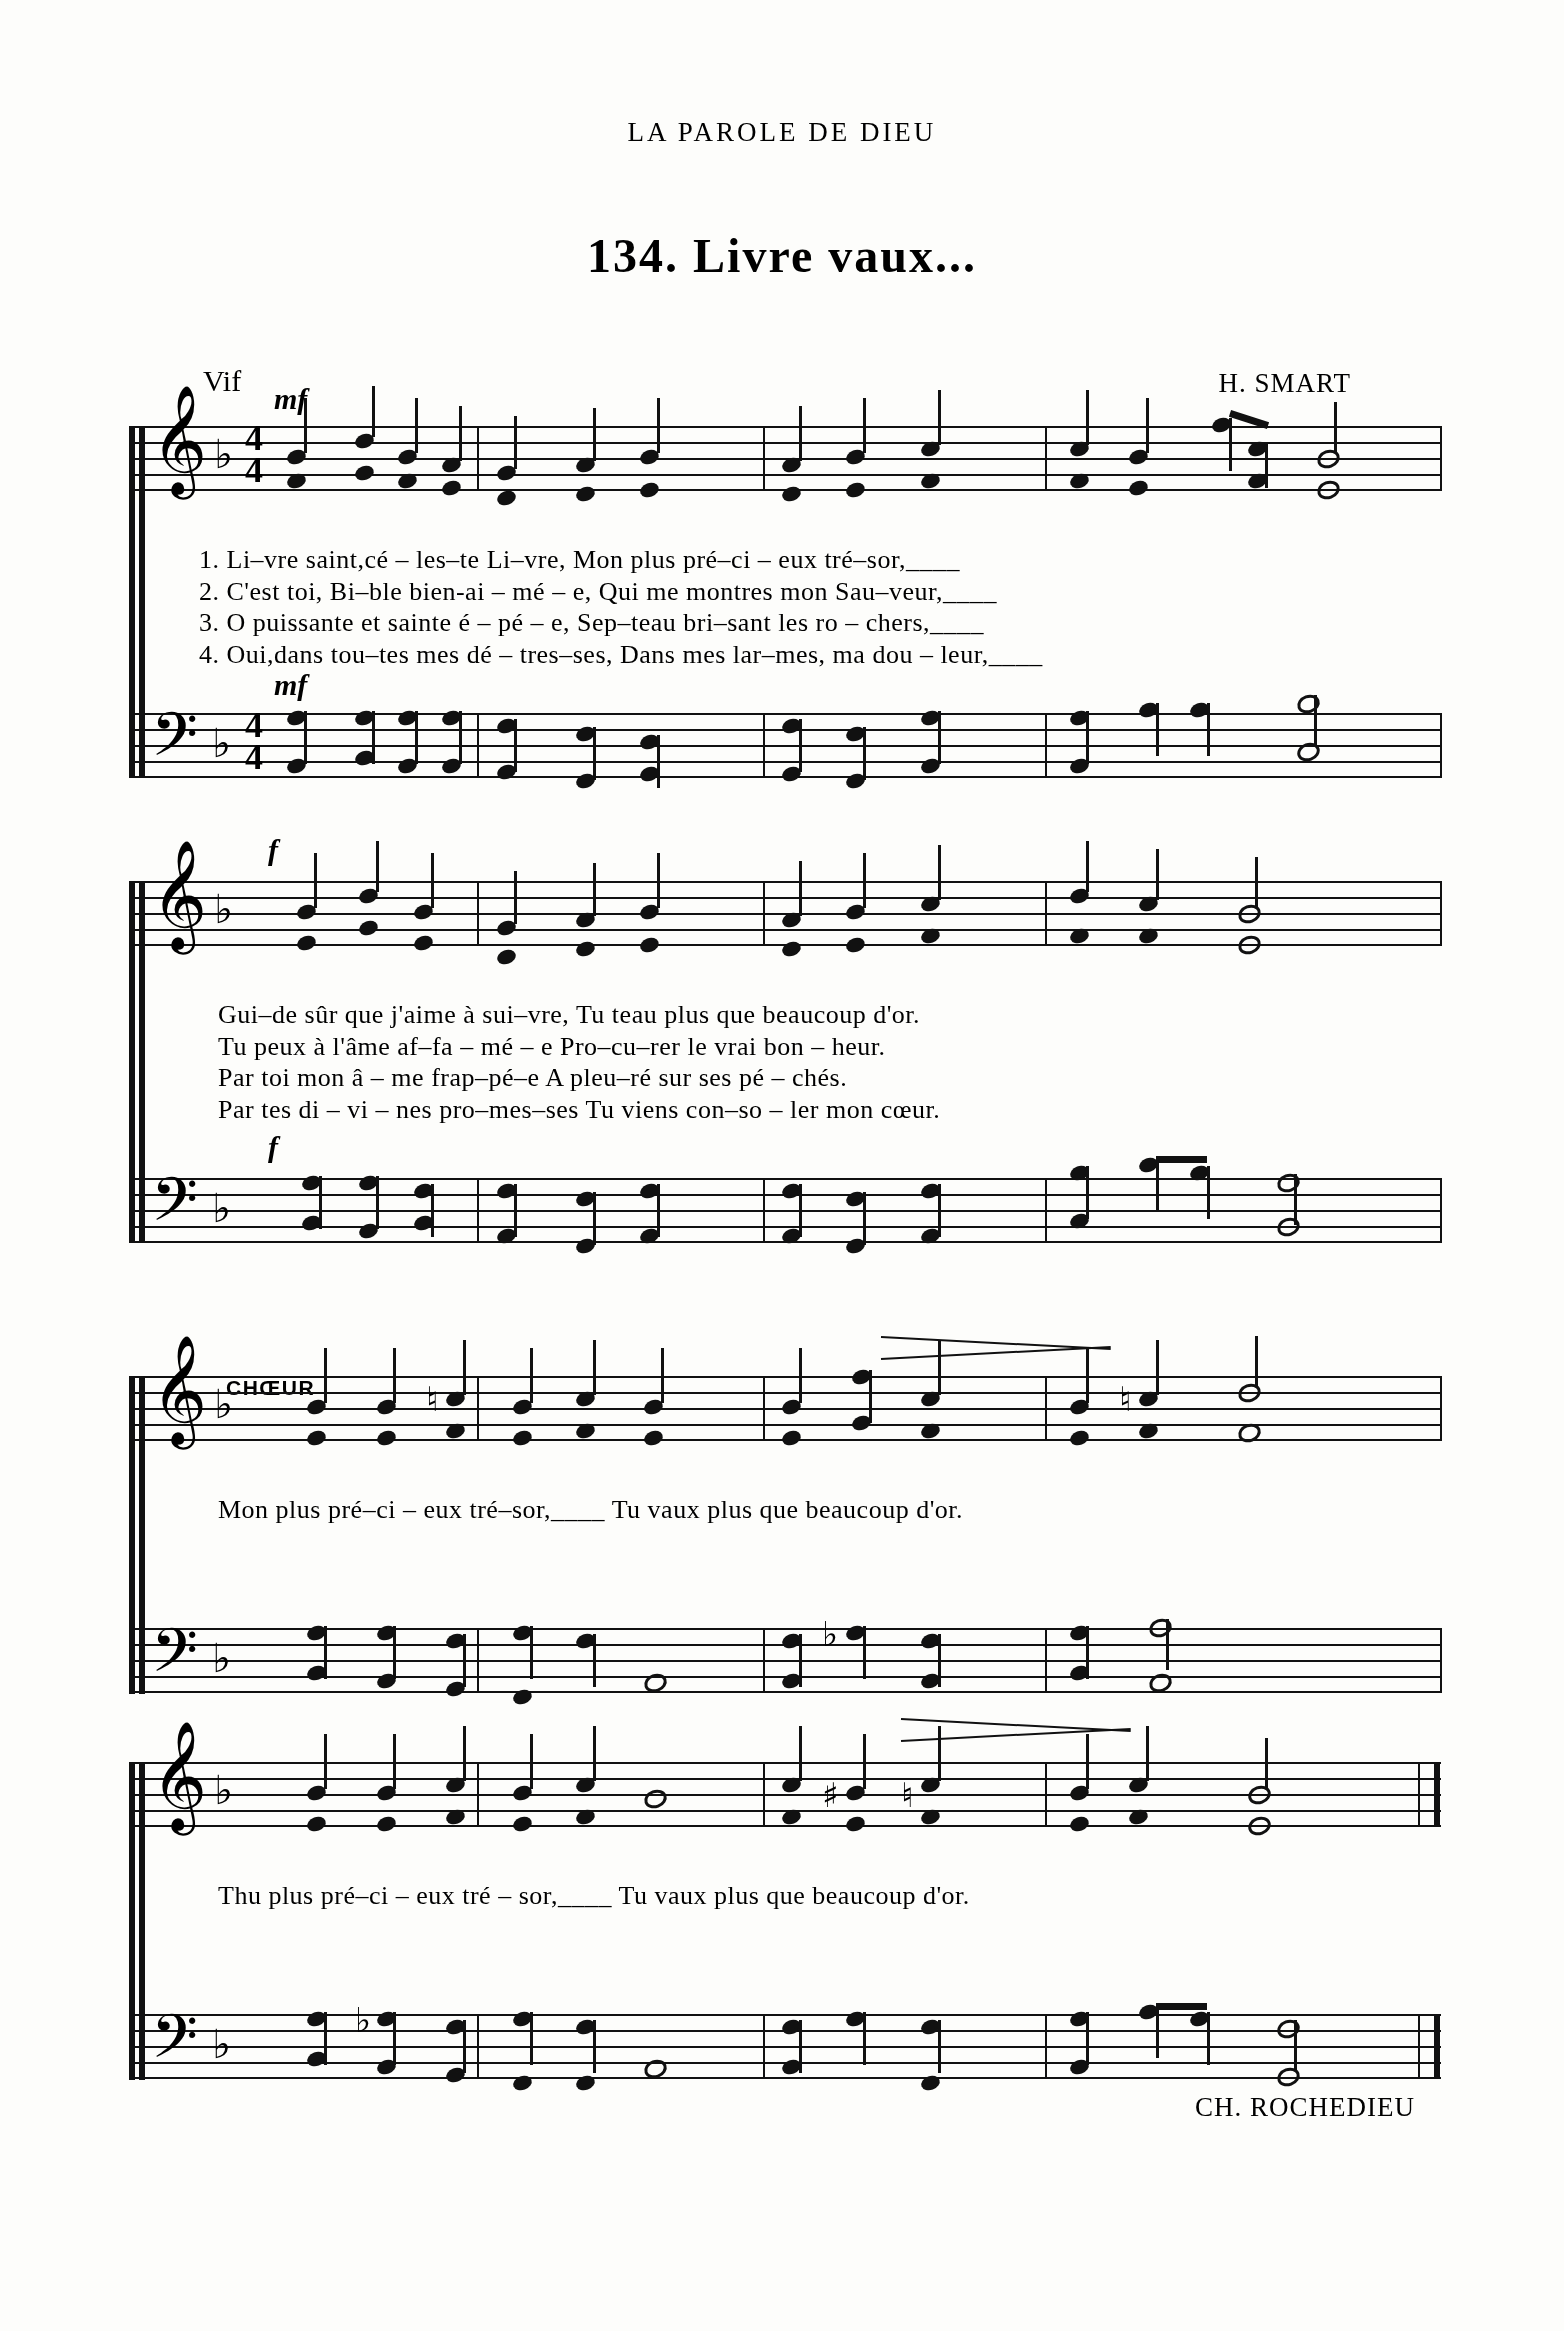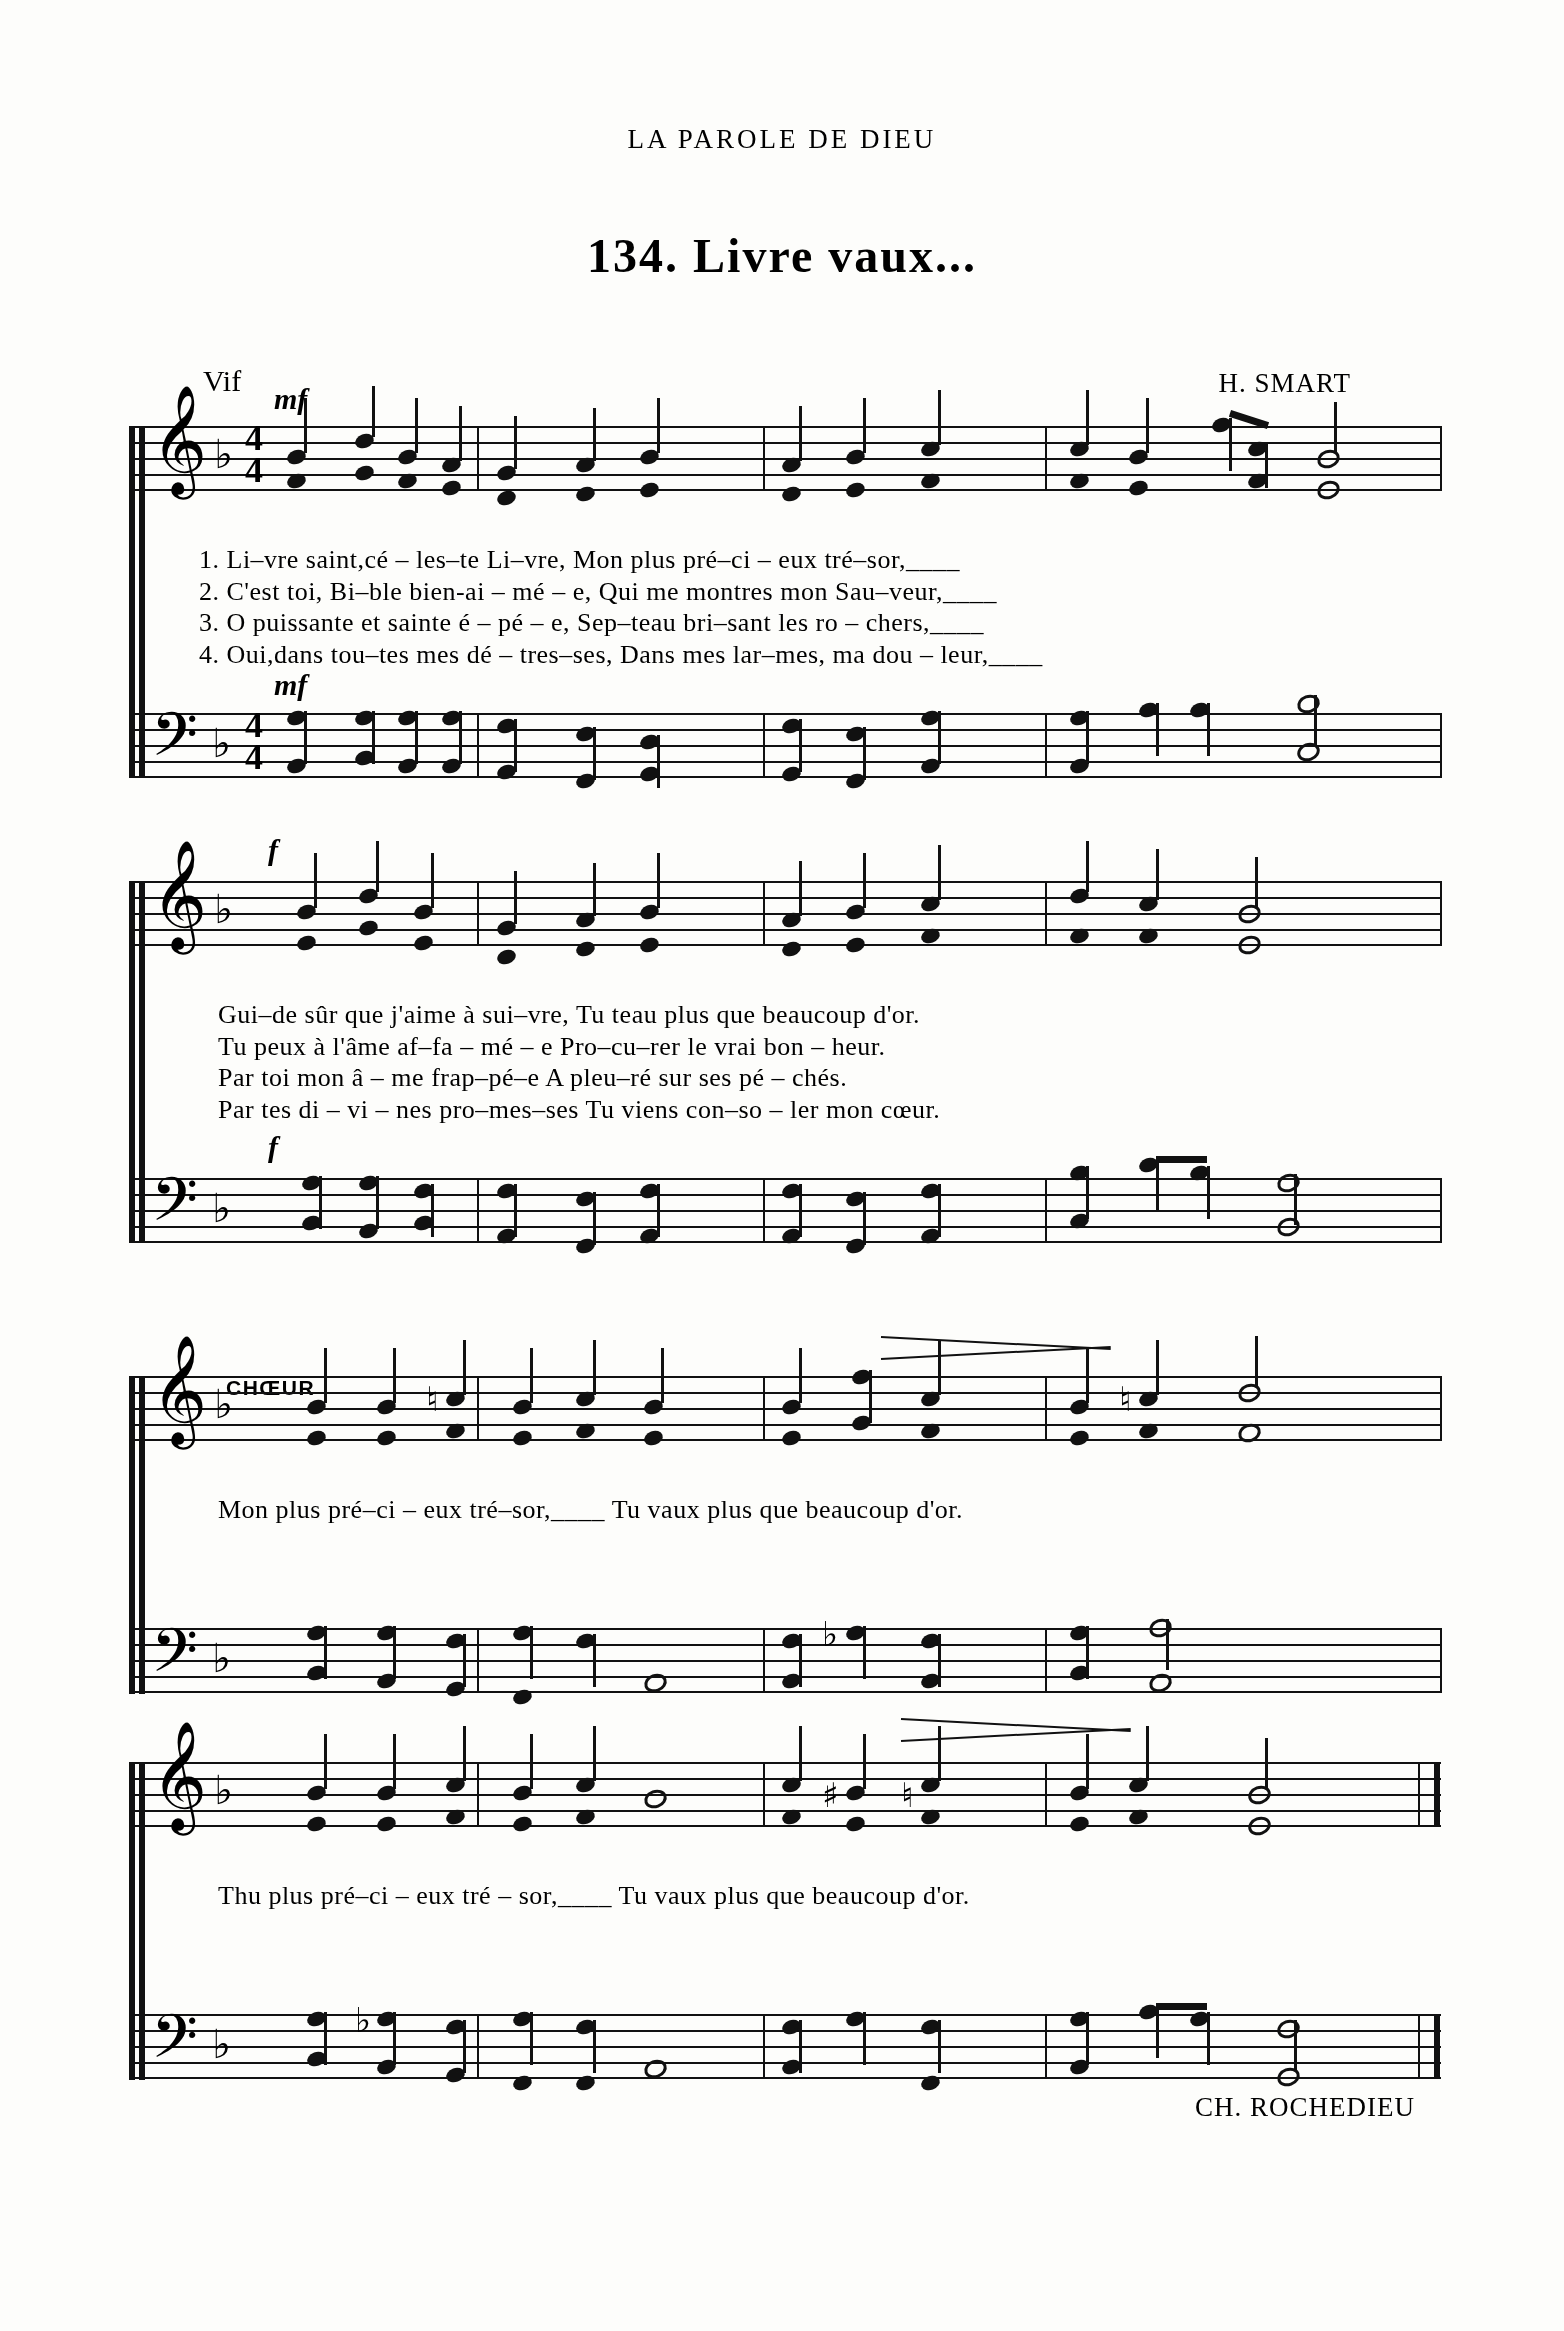--- a/index.html
+++ b/index.html
@@ -16,21 +16,21 @@
     overflow: hidden;
   }
   .page {
     position: absolute;
     inset: 0;
     background: #fdfdfb;
   }
   
   .running-head {
     position: absolute;
-    top: 124px;
+    top: 117px;
     left: 0;
     width: 100%;
     text-align: center;
     font-family: "Liberation Serif", serif;
     font-size: 27px;
     letter-spacing: 3px;
     font-variant: small-caps;
   }
   .hymn-title {
     position: absolute;

